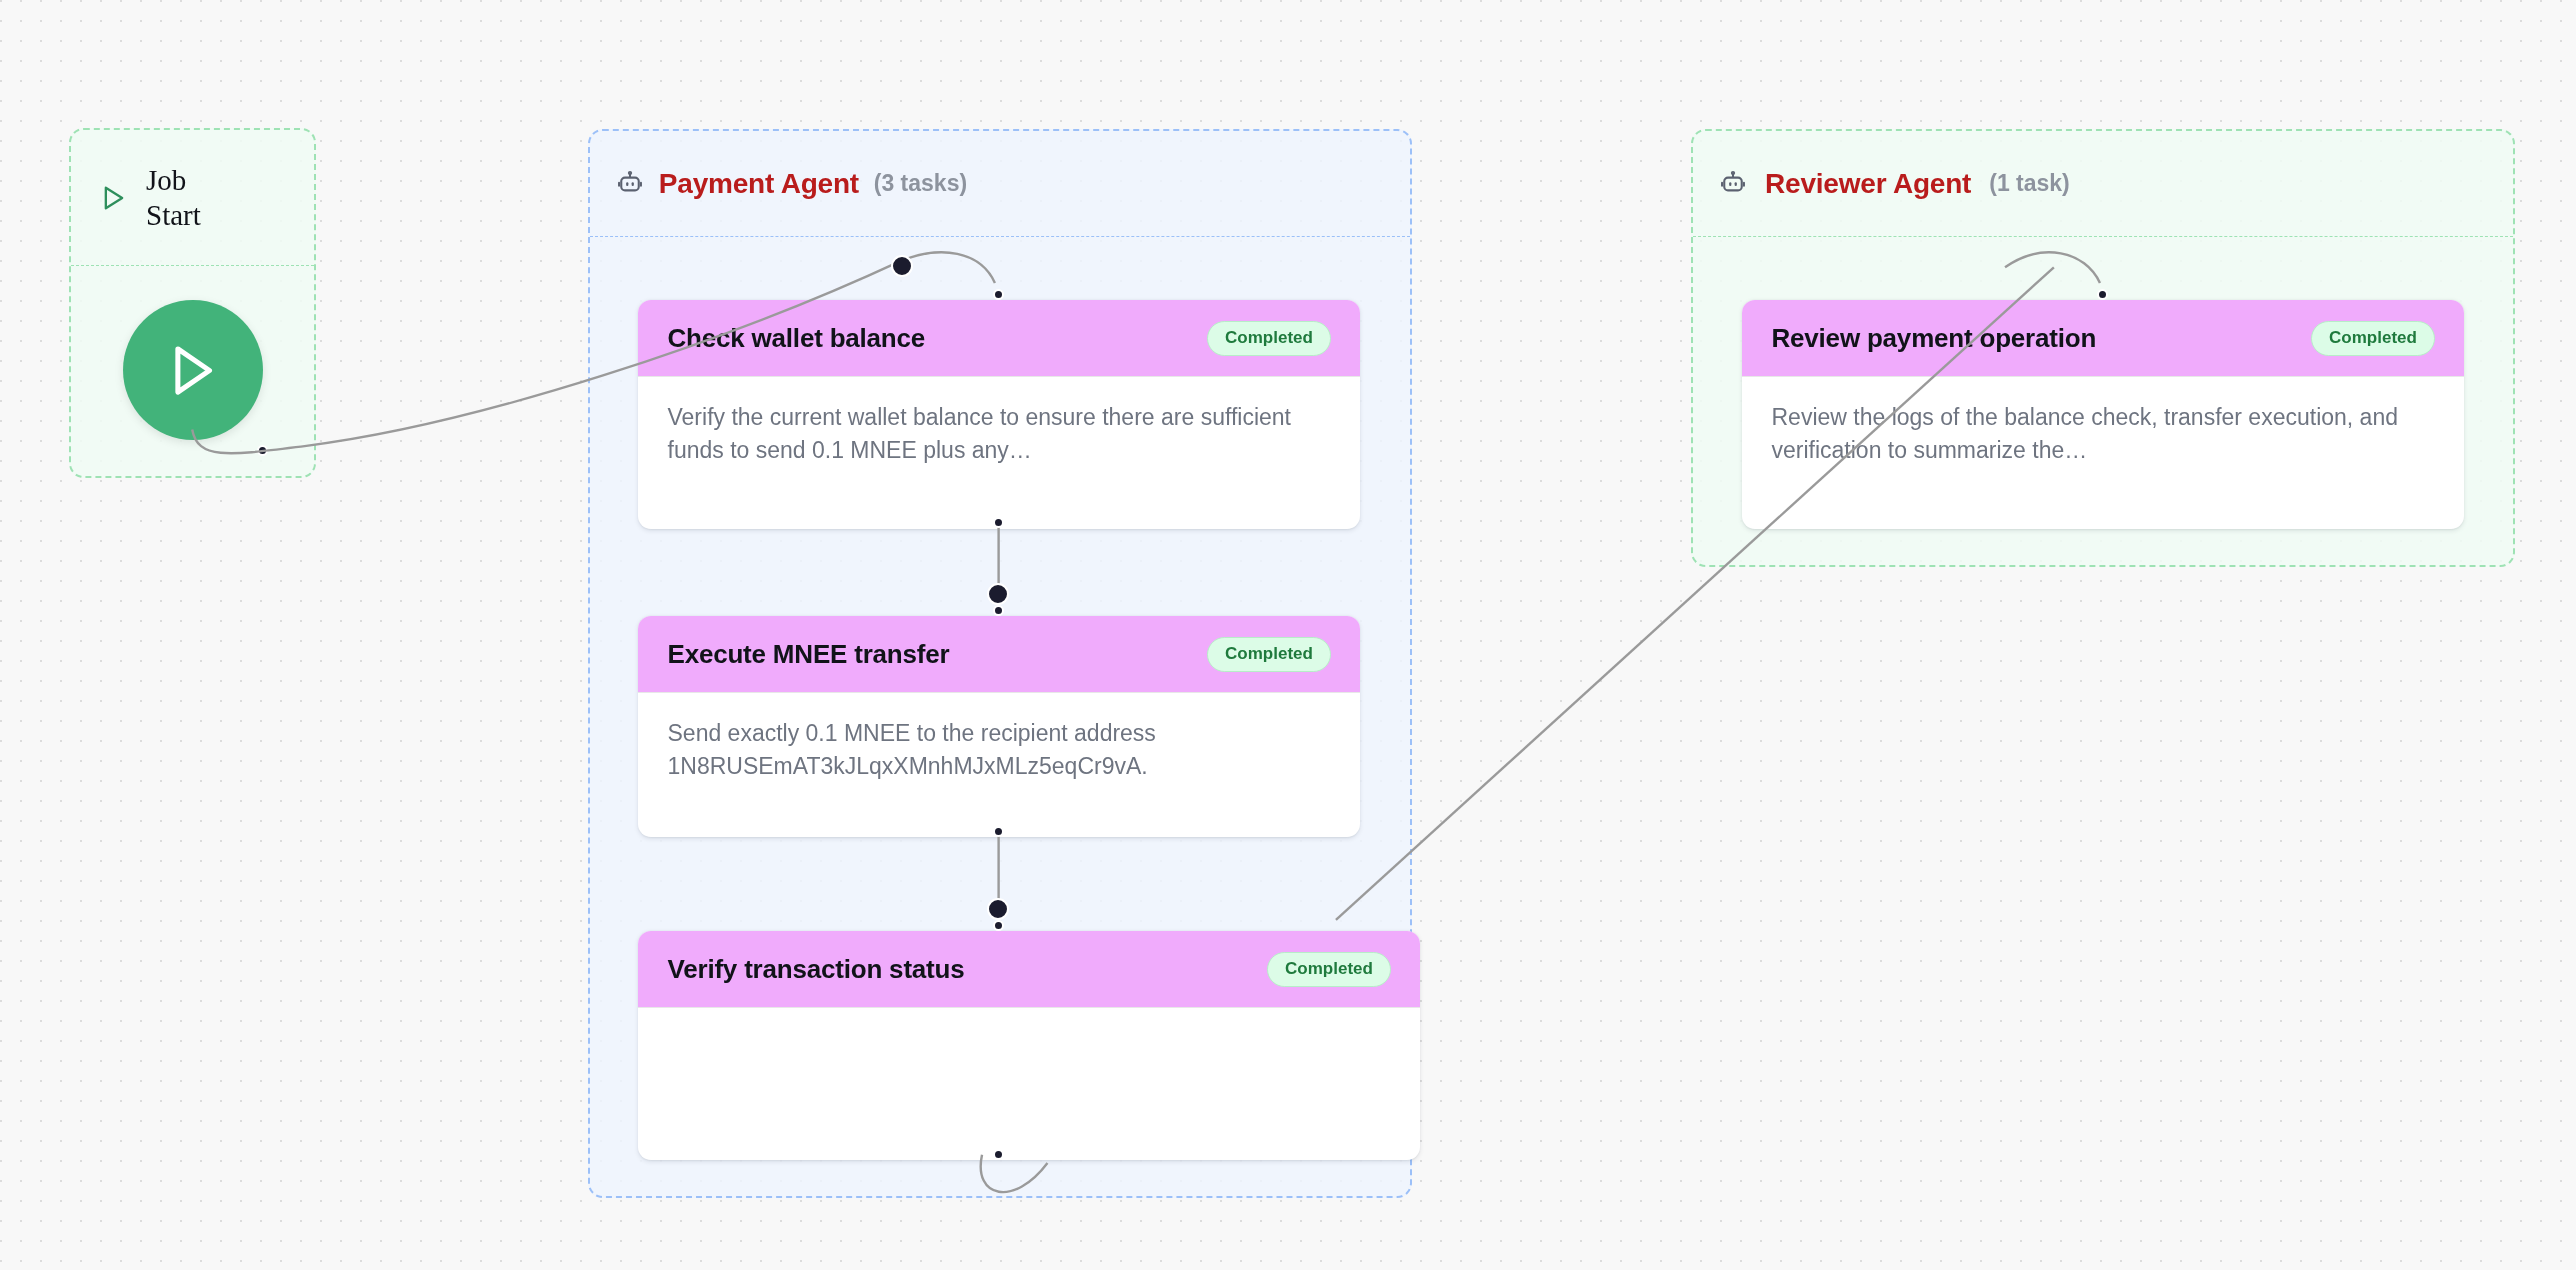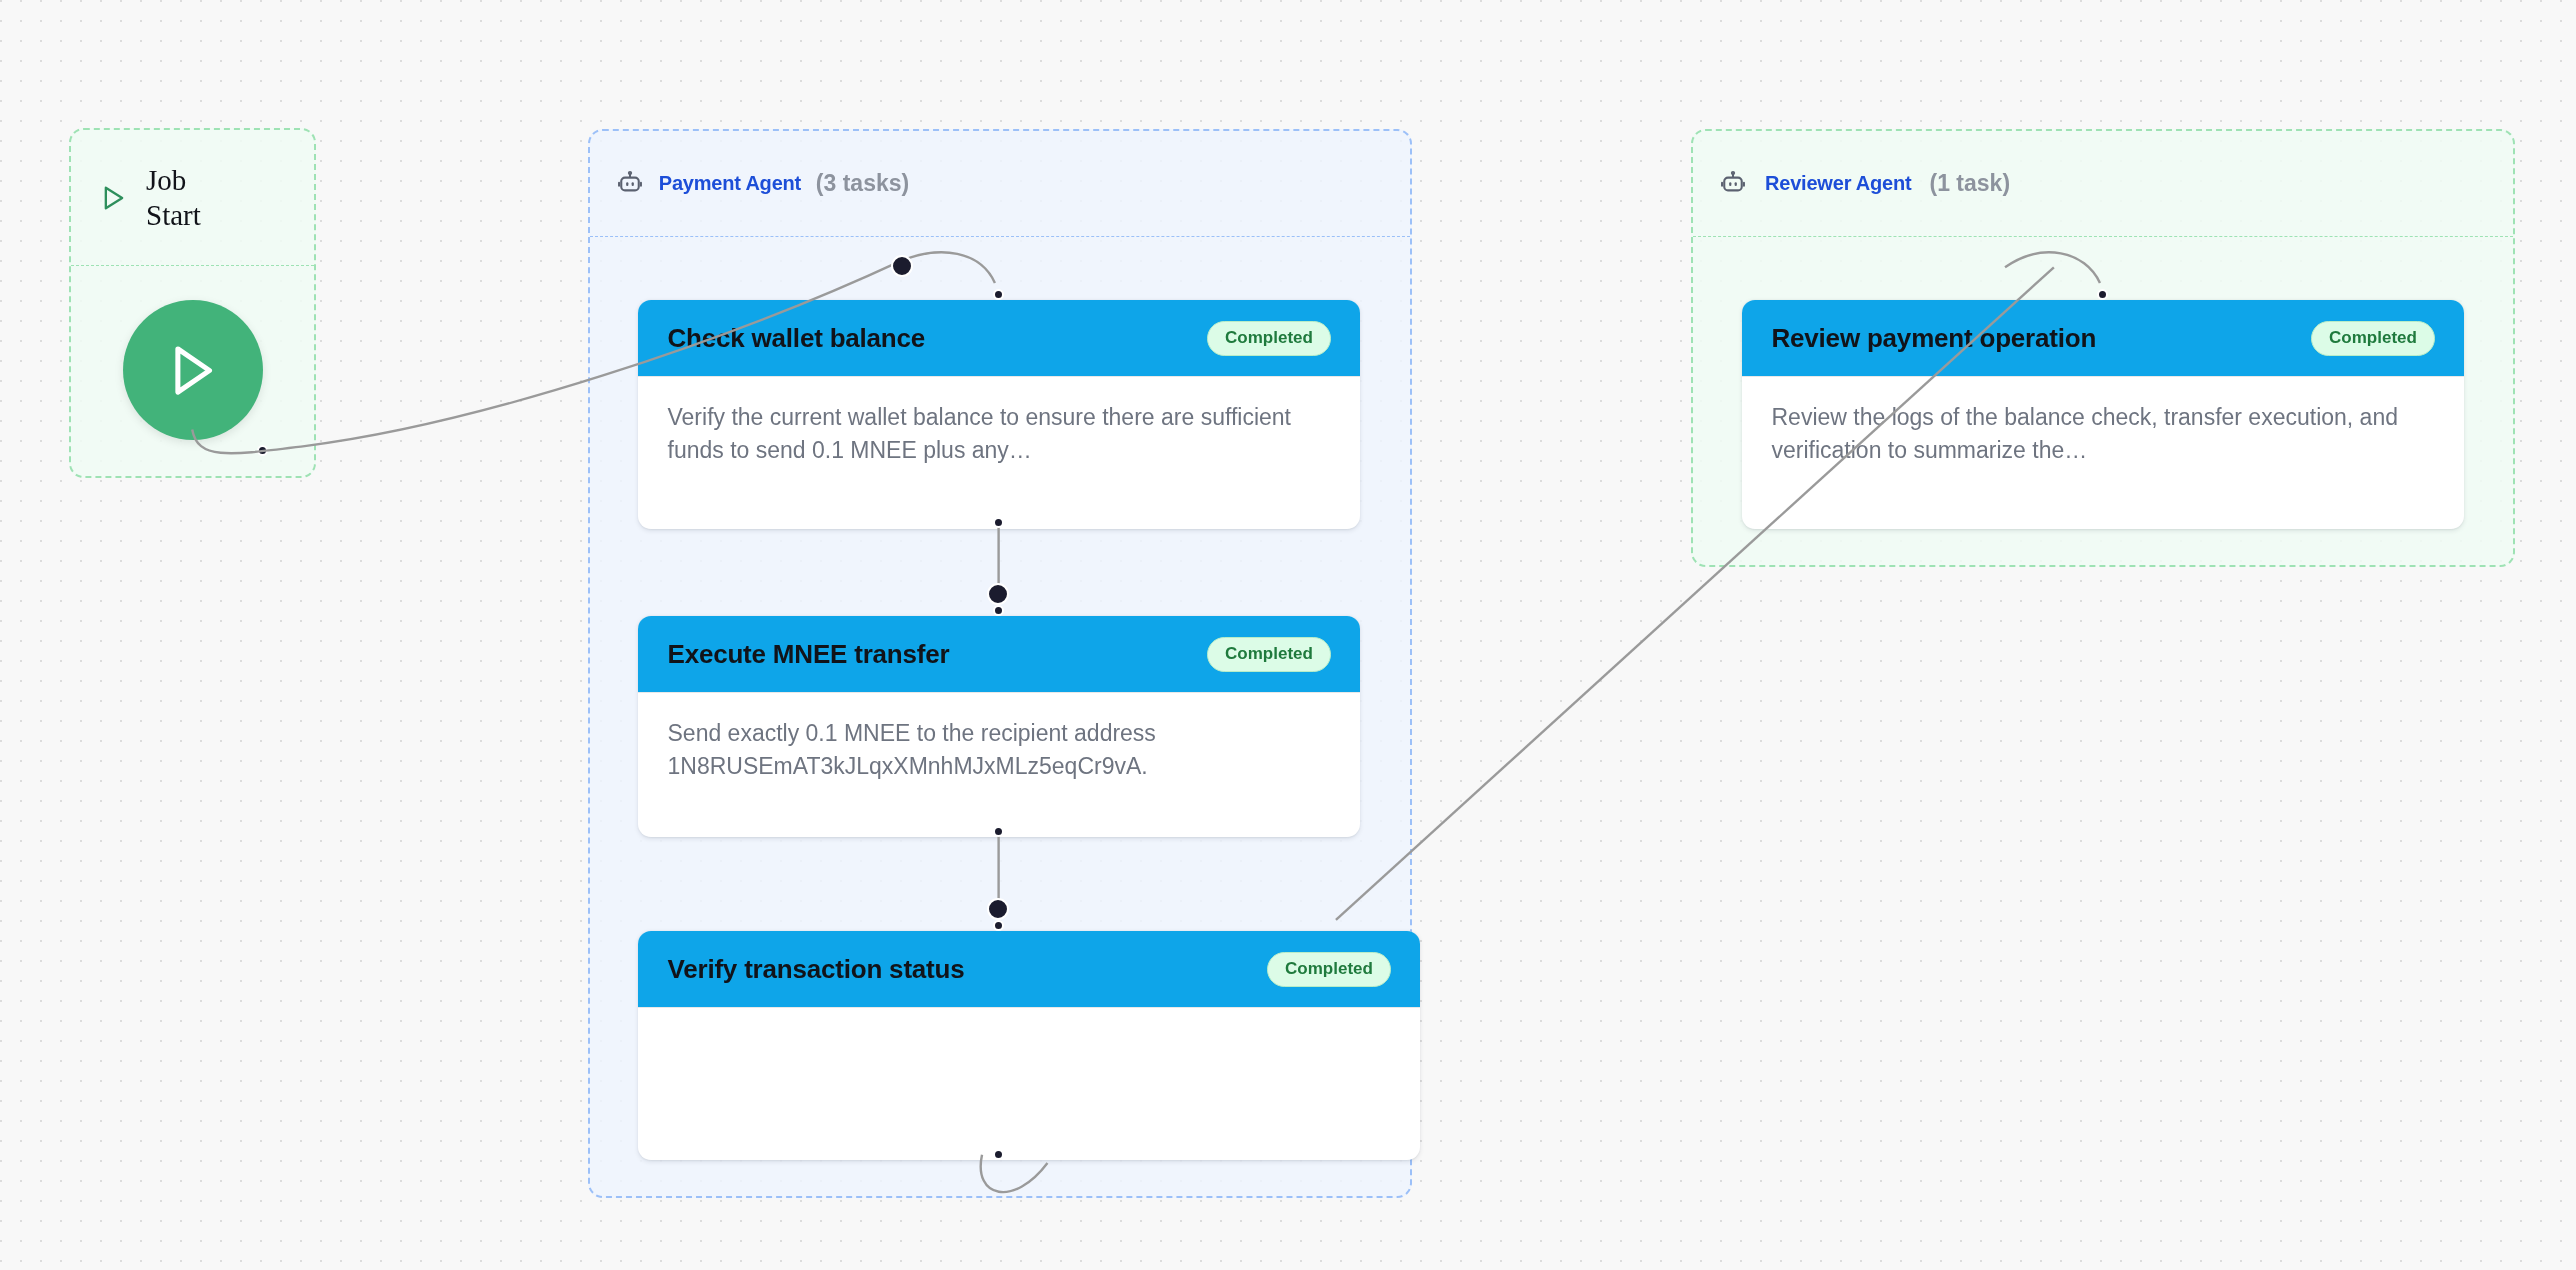--- a/index.html
+++ b/index.html
@@ -42,23 +42,23 @@
   }
   .group-header {
     display: flex;
     align-items: center;
     gap: 14.8px;
     padding: 0 26px;
     border-bottom-style: dashed;
     border-bottom-width: 1.8px;
   }
   .group-title {
-    font-size: 20px;
+    font-size: 28px;
     font-weight: 700;
-    color: #1d4ed8;
+    color: #b91c1c;
     letter-spacing: -0.2px;
     white-space: nowrap;
   }
   .group-count {
     font-size: 23px;
     font-weight: 700;
     color: #8d939e;
     white-space: nowrap;
   }
   .group-body { position: relative; width: 100%; }
@@ -129,21 +129,21 @@
   
   .task-card {
     position: absolute;
     background: #ffffff;
     border-radius: 13px;
     box-shadow: 0 1.8px 5.5px rgba(16,24,40,0.09), 0 0.9px 1.8px rgba(16,24,40,0.06);
     overflow: hidden;
     z-index: 3;
   }
   .card-head {
-    background: #0ea5e9;
+    background: #f0abfc;
     border-bottom: 0.9px solid #e8e8e8;
     height: 77px;
     display: flex;
     align-items: center;
     justify-content: space-between;
     padding: 0 29.5px;
   }
   .card-title {
     font-size: 26px;
     font-weight: 700;

